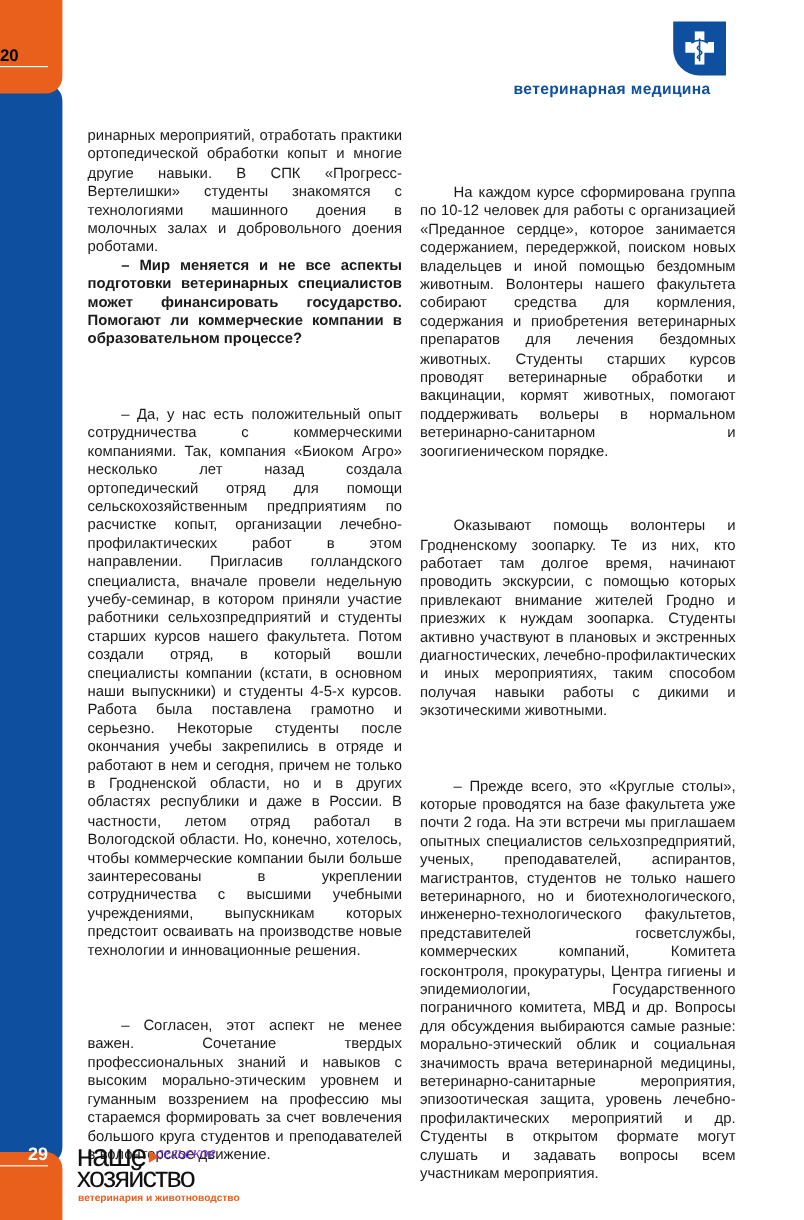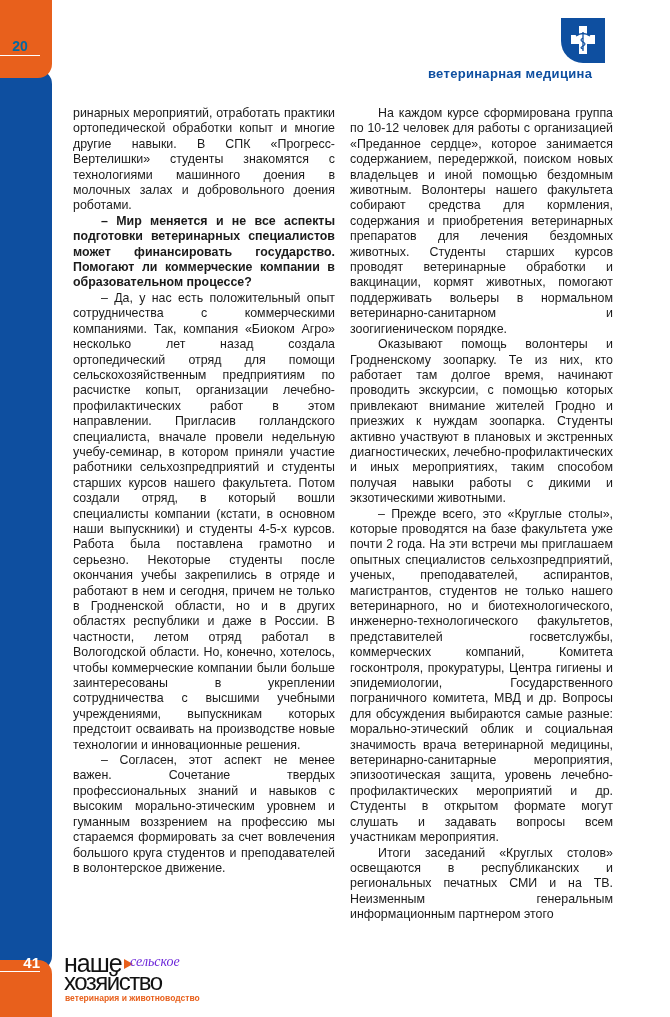--- a/index.html
+++ b/index.html
@@ -1,31 +1,31 @@
 <!DOCTYPE html>
 <html><head>
 <meta charset="utf-8">
 <style>
   html,body{margin:0;padding:0;}
   body{width:670px;height:1017px;position:relative;background:#fff;overflow:hidden;font-family:"Liberation Sans","DejaVu Sans",sans-serif;color:#1a1a1a;}
   .bar-top{position:absolute;left:0;top:0;width:52px;height:78px;background:#e8601c;border-bottom-right-radius:14px;z-index:2;}
   .bar-mid{position:absolute;left:0;top:70px;width:52px;height:900px;background:#0e4fa0;border-top-right-radius:14px;border-bottom-right-radius:14px;z-index:1;}
   .bar-bot{position:absolute;left:0;top:960px;width:52px;height:57px;background:#e8601c;border-top-right-radius:14px;z-index:2;}
-  .pg-top{position:absolute;left:0;top:38px;width:40px;text-align:center;color:#0369a1;font-weight:bold;font-size:14px;border-bottom:1.5px solid #fff;padding-bottom:1px;z-index:3;}
+  .pg-top{position:absolute;left:0;top:38px;width:40px;text-align:left;color:#000000;font-weight:bold;font-size:14px;border-bottom:1.5px solid #fff;padding-bottom:1px;z-index:3;}
   .pg-bot{position:absolute;left:0;top:955px;width:40px;text-align:right;color:#fff;font-weight:bold;z-index:3;}
   .pg-bot .n{font-size:15px;line-height:15px;border-bottom:1.5px solid #fff;padding-bottom:1px;}
   .pg-bot .y{font-size:9px;line-height:11px;margin-top:47px;}
   .section-logo{position:absolute;left:561px;top:18px;width:44px;height:45px;background:#0e4fa0;border-bottom-left-radius:22px;}
   .cross{position:absolute;left:10px;top:8px;width:24px;height:28px;}
   .section-title{position:absolute;left:428px;top:66px;width:185px;text-align:left;color:#0e4fa0;font-weight:bold;font-size:13px;letter-spacing:0.3px;}
   .col{position:absolute;top:106px;font-size:12.4px;line-height:15.4px;text-align:justify;}
   .col.left{left:73px;width:262px;}
   .col.right{left:350px;width:263px;}
   .col p{margin:0;text-indent:0;}
-  .col p.ind{text-indent:28px;}
+  .col p.ind{text-indent:28px;margin-top:47px;}
   .col p.q{font-weight:bold;text-indent:28px;}
   .mag-logo{position:absolute;left:64px;top:953px;width:180px;height:50px;}
   .mag-l1{position:absolute;left:0;top:-4px;font-size:25px;font-weight:normal;letter-spacing:-1px;color:#111;font-family:"Liberation Sans",sans-serif;transform:scaleY(1.05);}
   .mag-l2{position:absolute;left:0;top:15px;font-size:24px;letter-spacing:-1.5px;color:#111;font-family:"Liberation Sans",sans-serif;}
   .mag-script{position:absolute;left:66px;top:1px;font-size:14px;color:#6d28d9;font-style:italic;font-family:"Liberation Serif",serif;}
   .mag-tri{position:absolute;left:60px;top:6px;width:0;height:0;border-left:9px solid #e8601c;border-top:5px solid transparent;border-bottom:5px solid transparent;}
   .mag-sub{position:absolute;left:1px;top:40px;font-size:8.5px;font-weight:bold;color:#e8601c;white-space:nowrap;}
 </style>
 </head>
 <body>
@@ -54,21 +54,21 @@
 </div>
 
 <div class="col right">
   <p class="ind">На каждом курсе сформирована группа по 10-12 человек для работы с организацией «Преданное сердце», которое занимается содержанием, передержкой, поиском новых владельцев и иной помощью бездомным животным. Волонтеры нашего факультета собирают средства для кормления, содержания и приобретения ветеринарных препаратов для лечения бездомных животных. Студенты старших курсов проводят ветеринарные обработки и вакцинации, кормят животных, помогают поддерживать вольеры в нормальном ветеринарно-санитарном и зоогигиеническом порядке.</p>
   <p class="ind">Оказывают помощь волонтеры и Гродненскому зоопарку. Те из них, кто работает там долгое время, начинают проводить экскурсии, с помощью которых привлекают внимание жителей Гродно и приезжих к нуждам зоопарка. Студенты активно участвуют в плановых и экстренных диагностических, лечебно-профилактических и иных мероприятиях, таким способом получая навыки работы с дикими и экзотическими животными.</p>
   <p class="ind">– Прежде всего, это «Круглые столы», которые проводятся на базе факультета уже почти 2 года. На эти встречи мы приглашаем опытных специалистов сельхозпредприятий, ученых, преподавателей, аспирантов, магистрантов, студентов не только нашего ветеринарного, но и биотехнологического, инженерно-технологического факультетов, представителей госветслужбы, коммерческих компаний, Комитета госконтроля, прокуратуры, Центра гигиены и эпидемиологии, Государственного пограничного комитета, МВД и др. Вопросы для обсуждения выбираются самые разные: морально-этический облик и социальная значимость врача ветеринарной медицины, ветеринарно-санитарные мероприятия, эпизоотическая защита, уровень лечебно-профилактических мероприятий и др. Студенты в открытом формате могут слушать и задавать вопросы всем участникам мероприятия.</p>
   <p class="ind">Итоги заседаний «Круглых столов» освещаются в республиканских и региональных печатных СМИ и на ТВ. Неизменным генеральным информационным партнером этого</p>
 </div>
 
 <div class="pg-bot">
-  <div class="n">41</div>
+  <div class="n">29</div>
   <div class="y">2015</div>
 </div>
 
 <div class="mag-logo">
   <div class="mag-l1">наше</div>
   <div class="mag-tri"></div>
   <div class="mag-script">сельское</div>
   <div class="mag-l2">хозяйство</div>
   <div class="mag-sub">ветеринария  и животноводство</div>
 </div>

